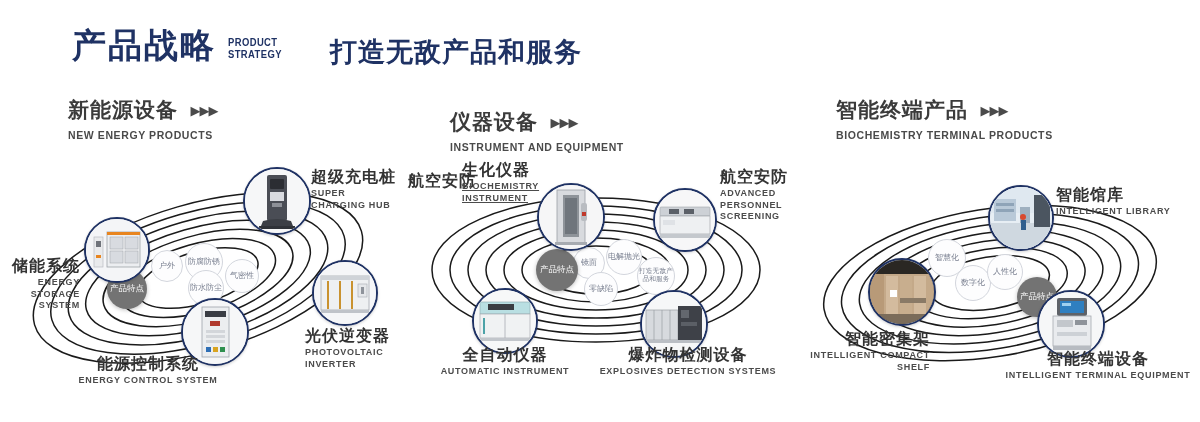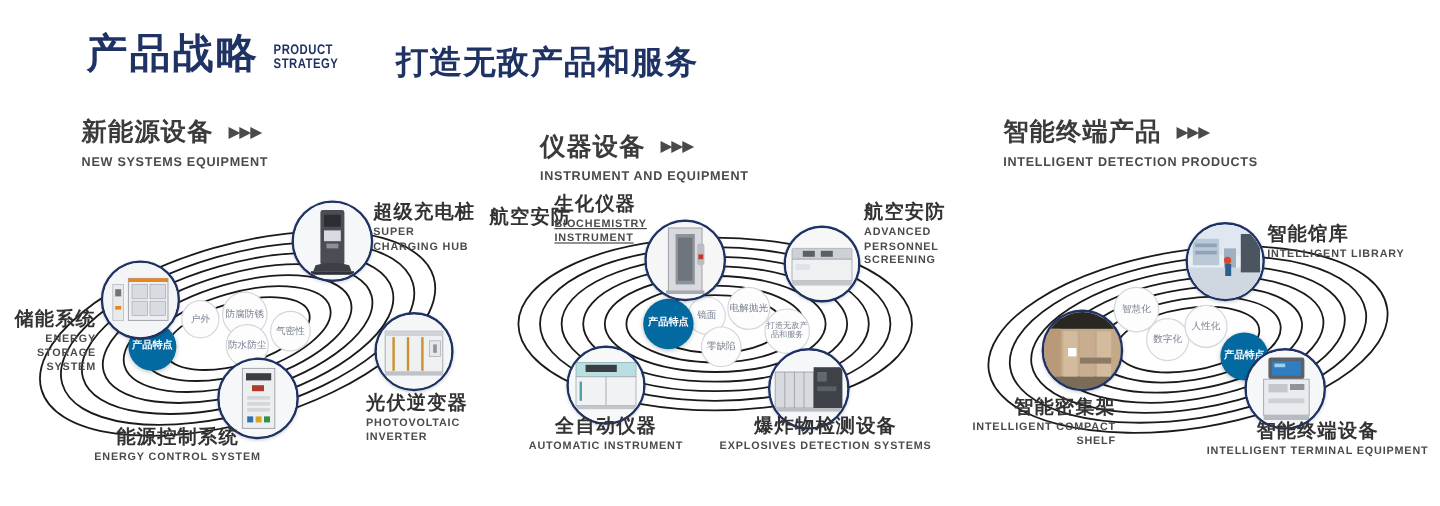--- a/index.html
+++ b/index.html
@@ -60,21 +60,21 @@
 
   
   .feat{
     position:absolute;border-radius:50%;
     border:1px solid #d3d6dd;background:#fdfdfe;
     display:flex;align-items:center;justify-content:center;
     text-align:center;color:#7b8191;line-height:1.12;
     font-family:"DejaVu Sans","Liberation Sans",sans-serif;
   }
   .feat.core{
-    background:#0369a1;border:none;color:#ffffff;font-weight:bold;
+    background:#737373;border:none;color:#ffffff;font-weight:normal;
     box-shadow:0 1px 4px rgba(0,0,0,0.25);
   }
 
   
   .lbl{position:absolute;}
   .lbl .cn{
     font-size:16px;font-weight:bold;color:#333;letter-spacing:1px;
     font-family:"DejaVu Sans","Liberation Sans",sans-serif;
     white-space:nowrap;line-height:1.15;
   }
@@ -95,37 +95,37 @@
     <div class="hd-en">PRODUCT
 STRATEGY</div>
   </div>
   <div class="hd-sub">打造无敌产品和服务</div>
 
   <div class="sec-title" style="left:68px;top:96px;">
     <div>
       <span class="cn">新能源设备</span>
       <span class="arrows">▶▶▶</span>
     </div>
-    <div class="en">NEW SYSTEMS EQUIPMENT</div>
+    <div class="en">NEW ENERGY PRODUCTS</div>
   </div>
 
   <div class="sec-title" style="left:450px;top:96px;margin-top:12px;">
     <div>
       <span class="cn">仪器设备</span>
       <span class="arrows">▶▶▶</span>
     </div>
     <div class="en">INSTRUMENT AND EQUIPMENT</div>
   </div>
 
   <div class="sec-title" style="left:836px;top:96px;">
     <div>
       <span class="cn">智能终端产品</span>
       <span class="arrows">▶▶▶</span>
     </div>
-    <div class="en">INTELLIGENT DETECTION PRODUCTS</div>
+    <div class="en">BIOCHEMISTRY TERMINAL PRODUCTS</div>
   </div>
 
   <div class="group" style="left:0px;">
     <svg width="400" height="270" viewBox="0 0 400 270">
       <g fill="none" stroke="#1a1a1a" stroke-width="1.5">
         <ellipse cx="198" cy="128" rx="62" ry="26" transform="rotate(-16 198 128)"></ellipse>
         <ellipse cx="198" cy="128" rx="80" ry="34" transform="rotate(-16 198 128)"></ellipse>
         <ellipse cx="198" cy="128" rx="98" ry="42" transform="rotate(-16 198 128)"></ellipse>
         <ellipse cx="198" cy="128" rx="116" ry="50" transform="rotate(-16 198 128)"></ellipse>
         <ellipse cx="198" cy="128" rx="134" ry="58" transform="rotate(-16 198 128)"></ellipse>

